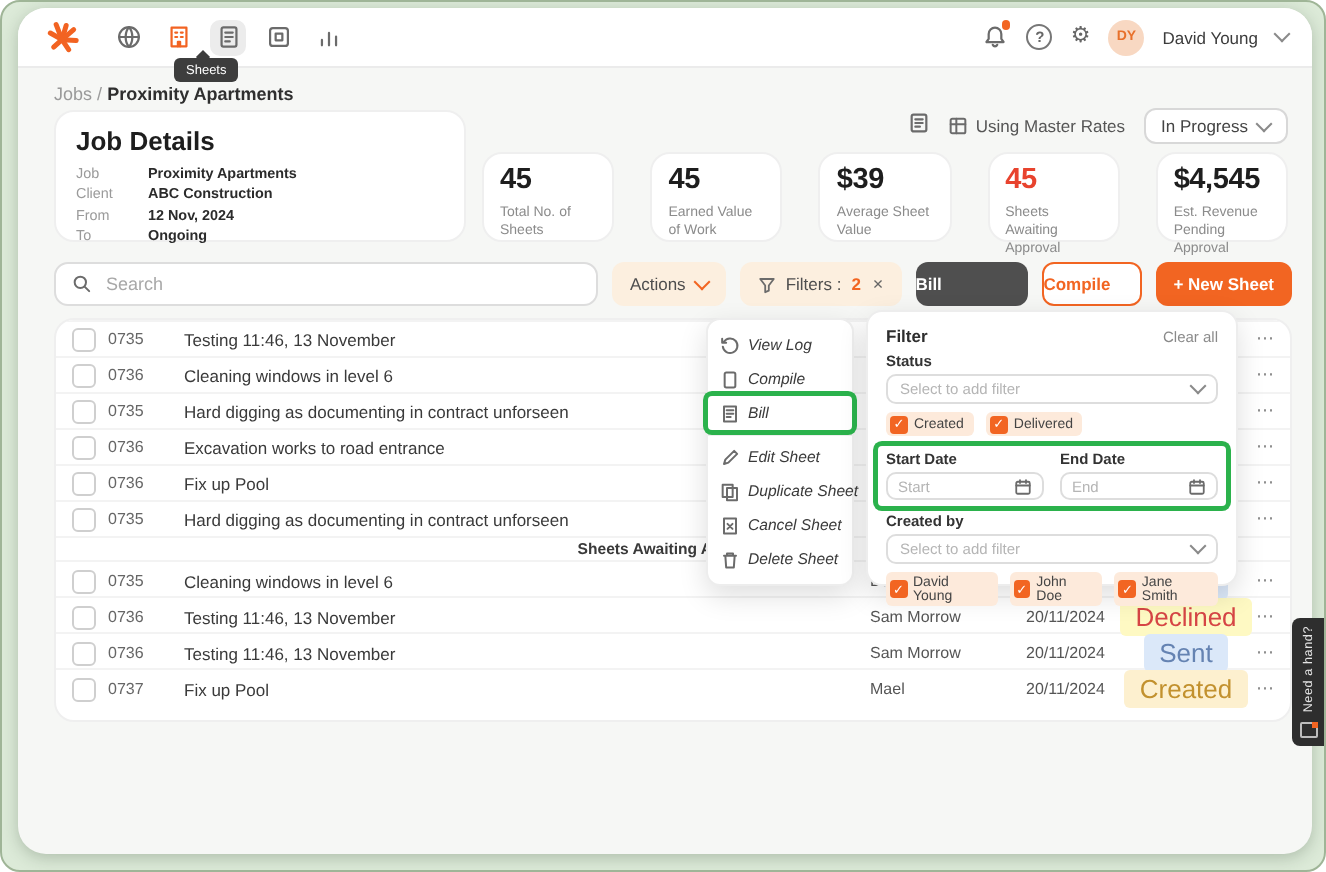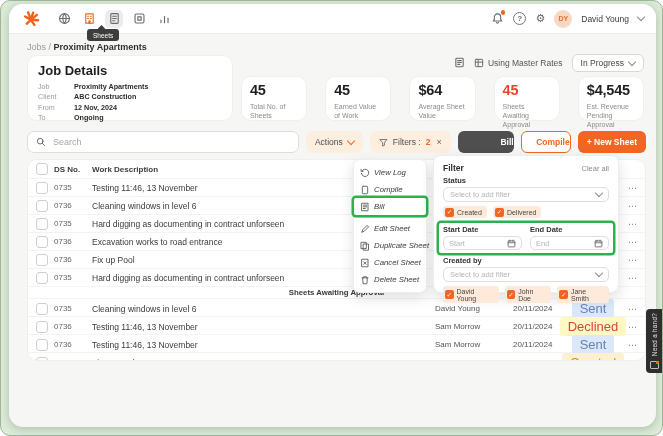--- a/index.html
+++ b/index.html
@@ -43,21 +43,21 @@
   .stat-row{position:absolute;left:214px;top:21px;right:2px;bottom:0;display:flex;gap:18px;}
   .stat-card{flex:1;background:#fff;border:1px solid #efefef;border-radius:10px;padding:5px 8px;box-sizing:border-box;}
   .stat-val{font-size:14.5px;font-weight:bold;color:#1e1e1e;letter-spacing:-.2px;}
   .stat-val.alert{color:#e8432e;}
   .stat-lbl{font-size:7px;color:#8b8b8b;line-height:1.3;margin-top:4px;}
 
   .toolbar{position:absolute;left:18px;right:10px;top:97px;height:22px;display:flex;gap:7px;align-items:center;}
   .search{flex:1;display:flex;align-items:center;gap:5px;background:#fff;border:1px solid #ddd;border-radius:7px;height:22px;padding:0 8px;box-sizing:border-box;max-width:345px;}
   .search input{border:none;outline:none;flex:1;font-size:9px;color:#444;background:transparent;font-family:inherit;}
   .search input::placeholder{color:#a8a8a8;}
-  .btn{height:22px;display:flex;align-items:center;justify-content:flex-end;gap:5px;border-radius:6px;font-size:8.5px;box-sizing:border-box;white-space:nowrap;}
+  .btn{height:22px;display:flex;align-items:center;justify-content:space-between;gap:5px;border-radius:6px;font-size:8.5px;box-sizing:border-box;white-space:nowrap;}
   .btn-peach{background:#fcefdf;color:#4e4e4e;padding:0 9px;}
   .f-count{color:#f26522;font-weight:bold;}
   .f-close{color:#666;font-size:9px;margin-left:1px;}
   .btn-dark{background:#4f4f4f;color:#fff;width:56px;font-weight:bold;}
   .btn-outline{background:#fff;border:1px solid #f26522;color:#f26522;width:50px;font-weight:bold;}
   .btn-orange{background:#f26522;color:#fff;padding:0 9px;font-weight:bold;}
 
   
   .table-card{position:absolute;left:18px;top:125px;width:619px;height:202px;background:#fff;border:1px solid #efefef;border-radius:10px;box-sizing:border-box;overflow:hidden;}
   .trow{display:grid;grid-template-columns:26px 38px 1fr 78px 52px 56px 24px;align-items:center;height:17px;border-top:1px solid #f3f3f3;font-size:8.5px;color:#3a3a3a;}
@@ -227,21 +227,21 @@
         <div class="stat-row" id="stats-row">
             <div class="stat-card">
               <div class="stat-val">45</div>
               <div class="stat-lbl">Total No. of Sheets</div>
             </div>
             <div class="stat-card">
               <div class="stat-val">45</div>
               <div class="stat-lbl">Earned Value of Work</div>
             </div>
             <div class="stat-card">
-              <div class="stat-val">$64</div>
+              <div class="stat-val">$39</div>
               <div class="stat-lbl">Average Sheet Value</div>
             </div>
             <div class="stat-card">
               <div class="stat-val alert">45</div>
               <div class="stat-lbl">Sheets Awaiting Approval</div>
             </div>
             <div class="stat-card">
               <div class="stat-val">$4,545</div>
               <div class="stat-lbl">Est. Revenue Pending Approval</div>
             </div>
@@ -267,29 +267,20 @@
           <span>Filters :</span>
           <span class="f-count">2</span>
           <span class="f-close">×</span>
         </span>
         <span class="btn btn-dark">Bill</span>
         <span class="btn btn-outline">Compile</span>
         <span class="btn btn-orange">+ New Sheet</span>
       </div>
 
       <div class="table-card">
-        <div class="trow head">
-          <span class="cb"></span>
-          <span>DS No.</span>
-          <span>Work Description</span>
-          <span></span>
-            <span></span>
-            <span></span>
-            <span></span>
-        </div>
         <div id="tbody">
             <div class="trow">
               <span class="cb"></span>
               <span class="c-ds">0735</span>
               <span class="c-desc">Testing 11:46, 13 November</span>
               <span class="c-cr"></span>
               <span class="c-dt"></span>
               <span class="c-badge"></span>
               <span class="c-more">⋯</span>
             </div>

